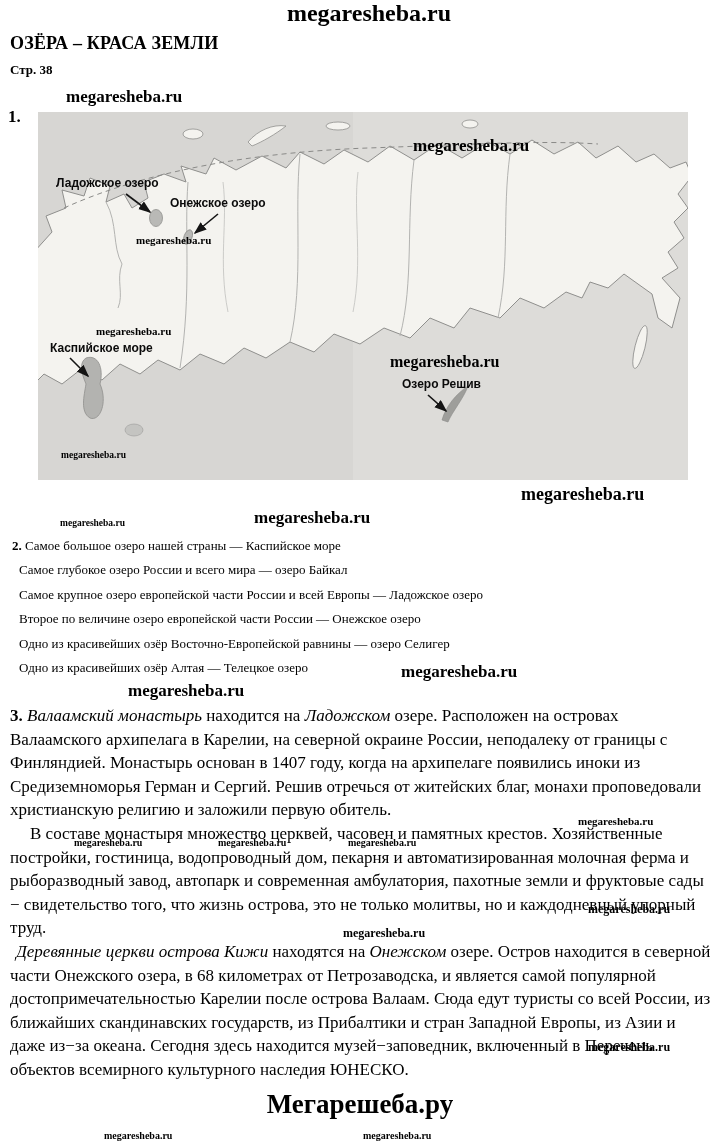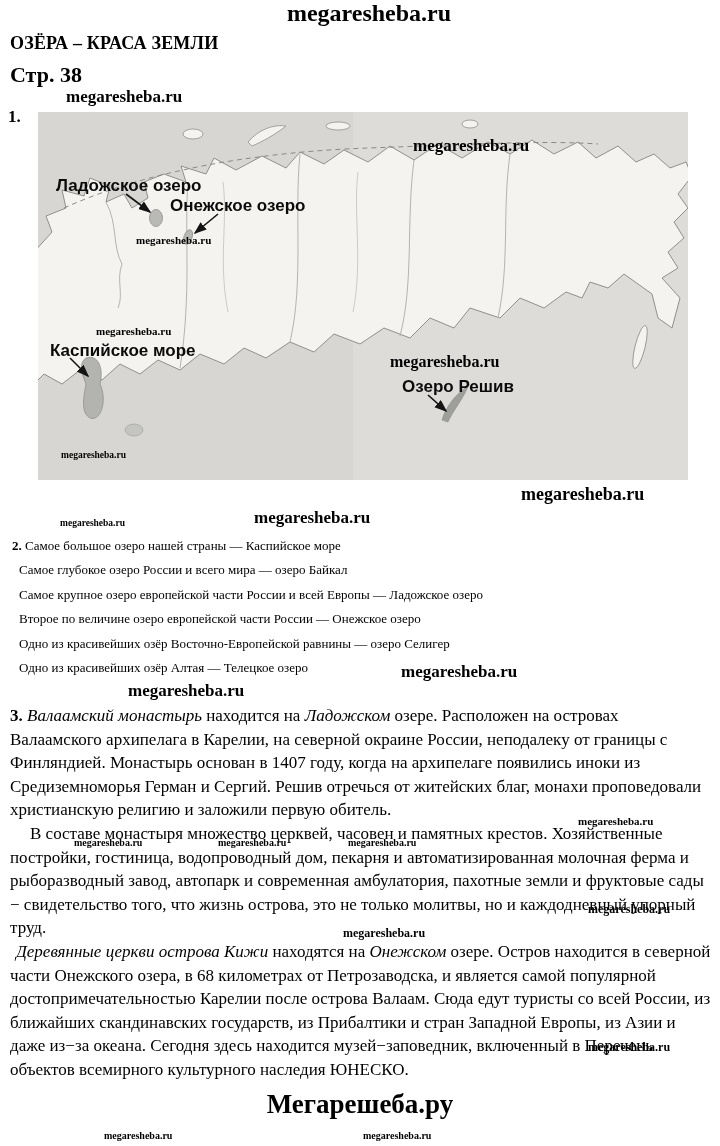--- a/index.html
+++ b/index.html
@@ -8,27 +8,27 @@
     position:relative; width:720px; height:1146px; margin:0 auto;
     background:#ffffff; color:#000;
     font-family:"Liberation Serif", serif; overflow:hidden;
   }
   .wm {
     position:absolute; font-family:"Liberation Serif", serif;
     font-weight:bold; white-space:nowrap; color:#000;padding-left:18px;
   }
   .site-header { top:0; left:0; width:100%; text-align:center; font-size:24px; }
   .doc-title { position:absolute; left:10px; top:33px; font-size:18px; font-weight:bold; letter-spacing:0.2px; }
-  .page-ref  { position:absolute; left:10px; top:62px; font-size:22px; font-weight:bold; }
+  .page-ref  { position:absolute; left:10px; top:62px; font-size:13px; font-weight:bold; }
   .item-num  { position:absolute; font-weight:bold; font-size:17px; }
   .map-wrap  { position:absolute; left:38px; top:112px; width:650px; height:368px; }
   .map-wrap svg { position:absolute; left:0; top:0; }
   .map-label {
     position:absolute; font-family:"Liberation Sans", sans-serif;
-    font-weight:bold; font-size:17px; color:#0b0b0b; white-space:nowrap;
+    font-weight:bold; font-size:12px; color:#0b0b0b; white-space:nowrap;
   }
   .sec2 { position:absolute; left:12px; top:534px; width:704px; font-size:13px; line-height:24.4px; }
   .sec2 .ln { white-space:nowrap; }
   .sec2 .ind { padding-left:7px; }
   .num { font-weight:bold; }
   .sec3 { position:absolute; left:10px; top:704px; width:704px; font-size:17px; line-height:23.6px; }
   .para { margin:0; }
   .p2 { text-indent:20px; }
   .p3 { text-indent:6px; }
   .footer-brand { position:absolute; top:1089px; left:0; width:100%; text-align:center; font-size:27px; font-weight:bold; }

